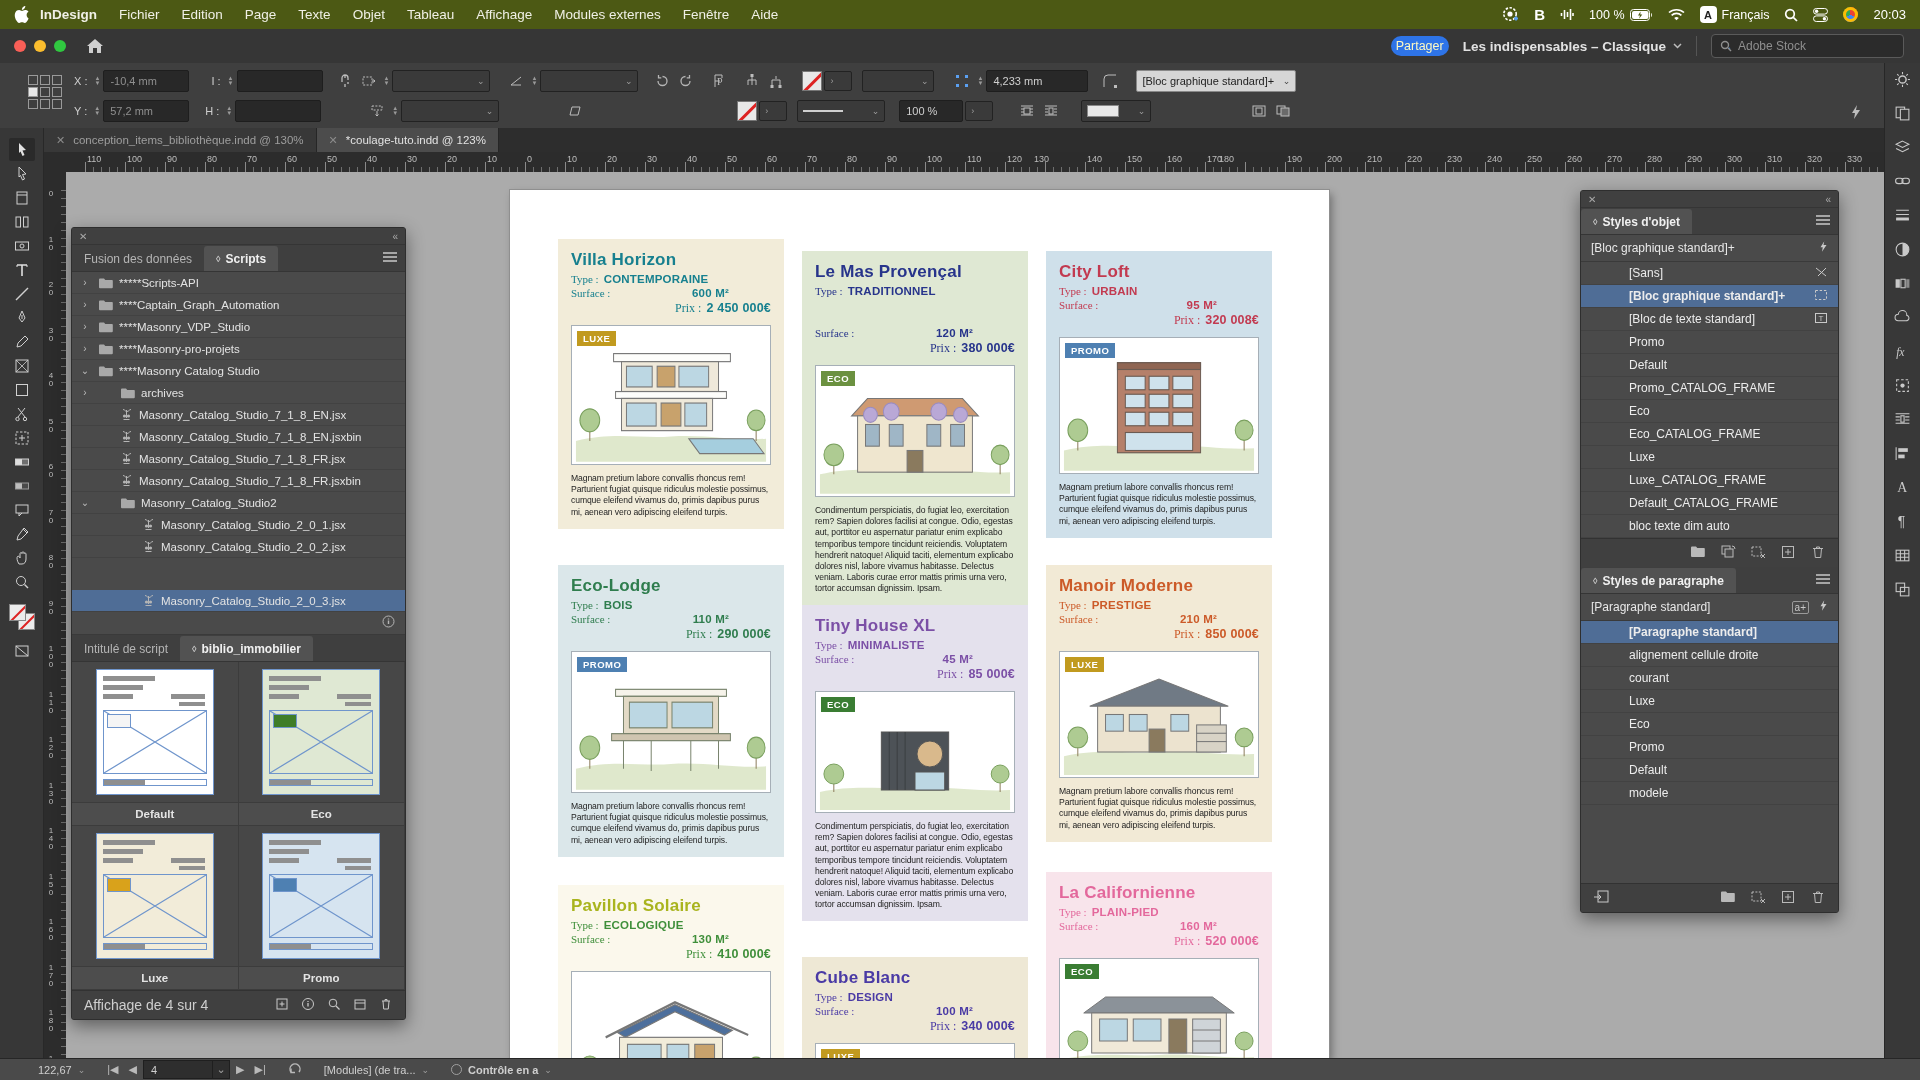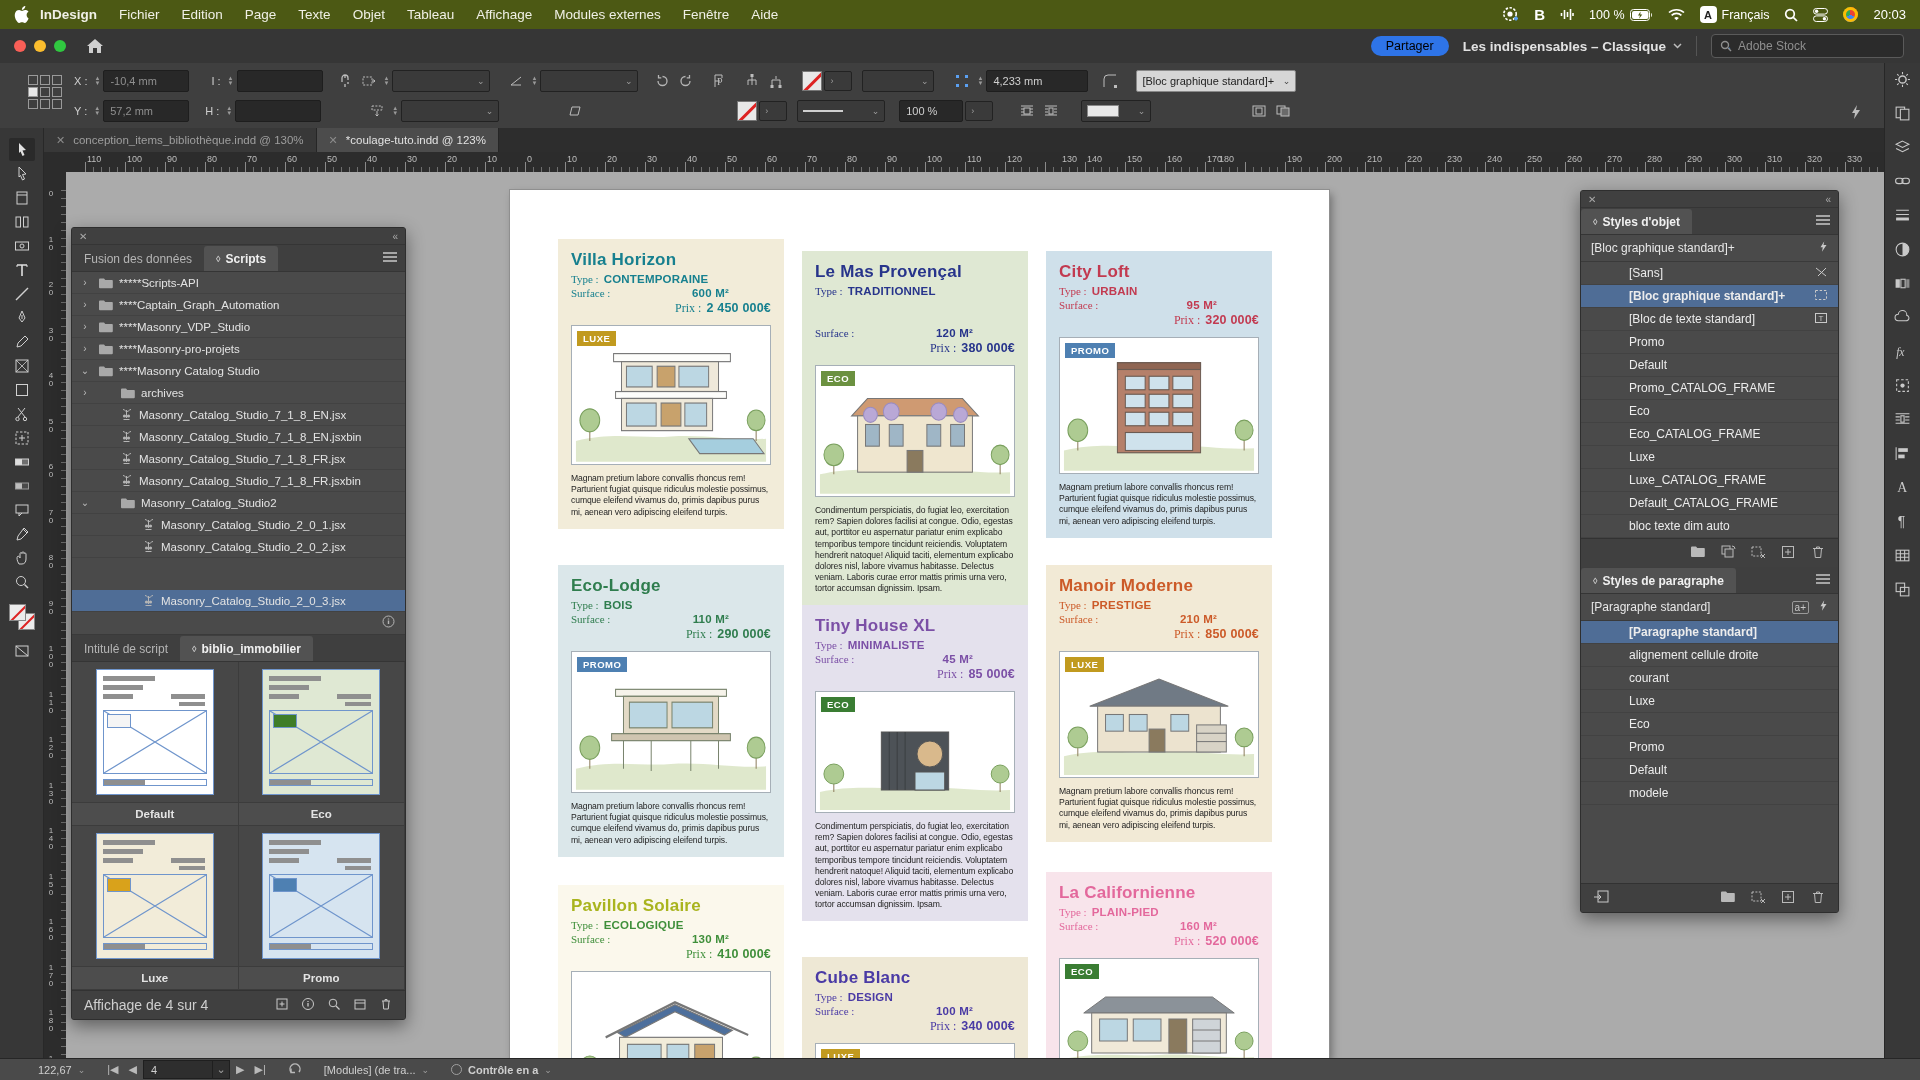--- a/index.html
+++ b/index.html
@@ -14,21 +14,21 @@
   #mb-right{margin-left:auto;display:flex;align-items:center;gap:15px;}
   .mb-ic{display:inline-flex;align-items:center;gap:5px;}
   .langbox{background:#fff;color:#222;font-weight:bold;border-radius:4px;font-size:11px;
            width:17px;height:17px;display:inline-flex;align-items:center;justify-content:center;}
   
   #titlebar{left:0;top:29px;width:1920px;height:34px;background:#363636;border-bottom:1px solid #252525;
             display:flex;align-items:center;color:#d6d6d6;font-size:13px;}
   .tl{width:12px;height:12px;border-radius:50%;margin-right:8px;}
   #win-title{position:absolute;left:0;right:0;text-align:center;font-size:13px;color:#cfcfcf;pointer-events:none;}
   #tb-right{margin-left:auto;display:flex;align-items:center;gap:14px;padding-right:16px;z-index:2;}
-  #share-btn{background:#2e74e8;color:#000000;border-radius:12px;padding:3px 15px;font-size:12.5px;}
+  #share-btn{background:#2e74e8;color:#fef9c3;border-radius:12px;padding:3px 5px;font-size:12.5px;}
   #workspace{display:flex;align-items:center;gap:7px;font-weight:bold;font-size:13.5px;color:#e2e2e2;}
   #tb-sep{width:1px;height:20px;background:#555;}
   #stock-box{background:#2b2b2b;border:1px solid #5a5a5a;border-radius:4px;height:22px;width:175px;
              display:flex;align-items:center;gap:6px;padding:0 8px;color:#8f8f8f;font-size:12px;}
   
   #controlbar{left:0;top:63px;width:1920px;height:65px;background:#3f3f3f;border-bottom:1px solid #292929;
               color:#cfcfcf;font-size:11px;}
   .crow1{position:absolute;top:7px;height:22px;display:flex;align-items:center;}
   .crow2{position:absolute;top:37px;height:22px;display:flex;align-items:center;}
   .fld{background:#282828;border:1px solid #1e1e1e;border-radius:2px;height:20px;display:inline-flex;
@@ -470,21 +470,21 @@
       <span class="hnum" style="left: 781px;">80</span>
       <span class="htick" style="left: 779px;"></span>
       <span class="hnum" style="left: 821px;">90</span>
       <span class="htick" style="left: 819px;"></span>
       <span class="hnum" style="left: 861px;">100</span>
       <span class="htick" style="left: 859px;"></span>
       <span class="hnum" style="left: 901px;">110</span>
       <span class="htick" style="left: 899px;"></span>
       <span class="hnum" style="left: 941px;">120</span>
       <span class="htick" style="left: 939px;"></span>
-      <span class="hnum" style="left: 996px;">130</span>
+      <span class="hnum" style="left: 968px;">130</span>
       <span class="htick" style="left: 979px;"></span>
       <span class="hnum" style="left: 1021px;">140</span>
       <span class="htick" style="left: 1019px;"></span>
       <span class="hnum" style="left: 1061px;">150</span>
       <span class="htick" style="left: 1059px;"></span>
       <span class="hnum" style="left: 1101px;">160</span>
       <span class="htick" style="left: 1099px;"></span>
       <span class="hnum" style="left: 1141px;">170</span>
       <span class="htick" style="left: 1139px;"></span>
       <span class="hnum" style="left: 1153px;">180</span>
@@ -919,21 +919,21 @@
           <div class="c-row type">
             <span class="c-label" style="color: rgb(194, 58, 80);">Type :</span>
             <span class="c-val" style="color: rgb(194, 58, 80);">URBAIN</span>
           </div>
           <div class="c-row surface">
             <span class="c-label" style="color: rgb(194, 58, 80);">Surface :</span>
             <span class="c-val" style="color: rgb(194, 58, 80);">95 M²</span>
           </div>
           <div class="c-row price">
             <span class="c-label" style="color: rgb(194, 58, 80);">Prix :</span>
-            <span class="c-val" style="color: rgb(194, 58, 80);">320 000€</span>
+            <span class="c-val" style="color: rgb(194, 58, 80);">320 008€</span>
           </div>
           <div class="c-img" style="height: 135px;">
             <span class="c-badge" style="background: rgb(78, 128, 178);">PROMO</span>
             <svg viewBox="0 0 200 120" preserveAspectRatio="none">
               <path d="M4 100C40 92 70 98 100 96 135 94 165 100 196 98L196 118 4 118Z" fill="#dce6c6" opacity="0.9"></path>
               <line x1="18" y1="100" x2="18" y2="88" stroke="#8a7a5a"></line>
               <circle cx="18" cy="82" r="10" fill="#aecb92" stroke="#7aa05e"></circle>
               <line x1="186" y1="100" x2="186" y2="88" stroke="#8a7a5a"></line>
               <circle cx="186" cy="82" r="9" fill="#aecb92" stroke="#7aa05e"></circle>
               <g stroke="#6b5b52" stroke-width="1">

